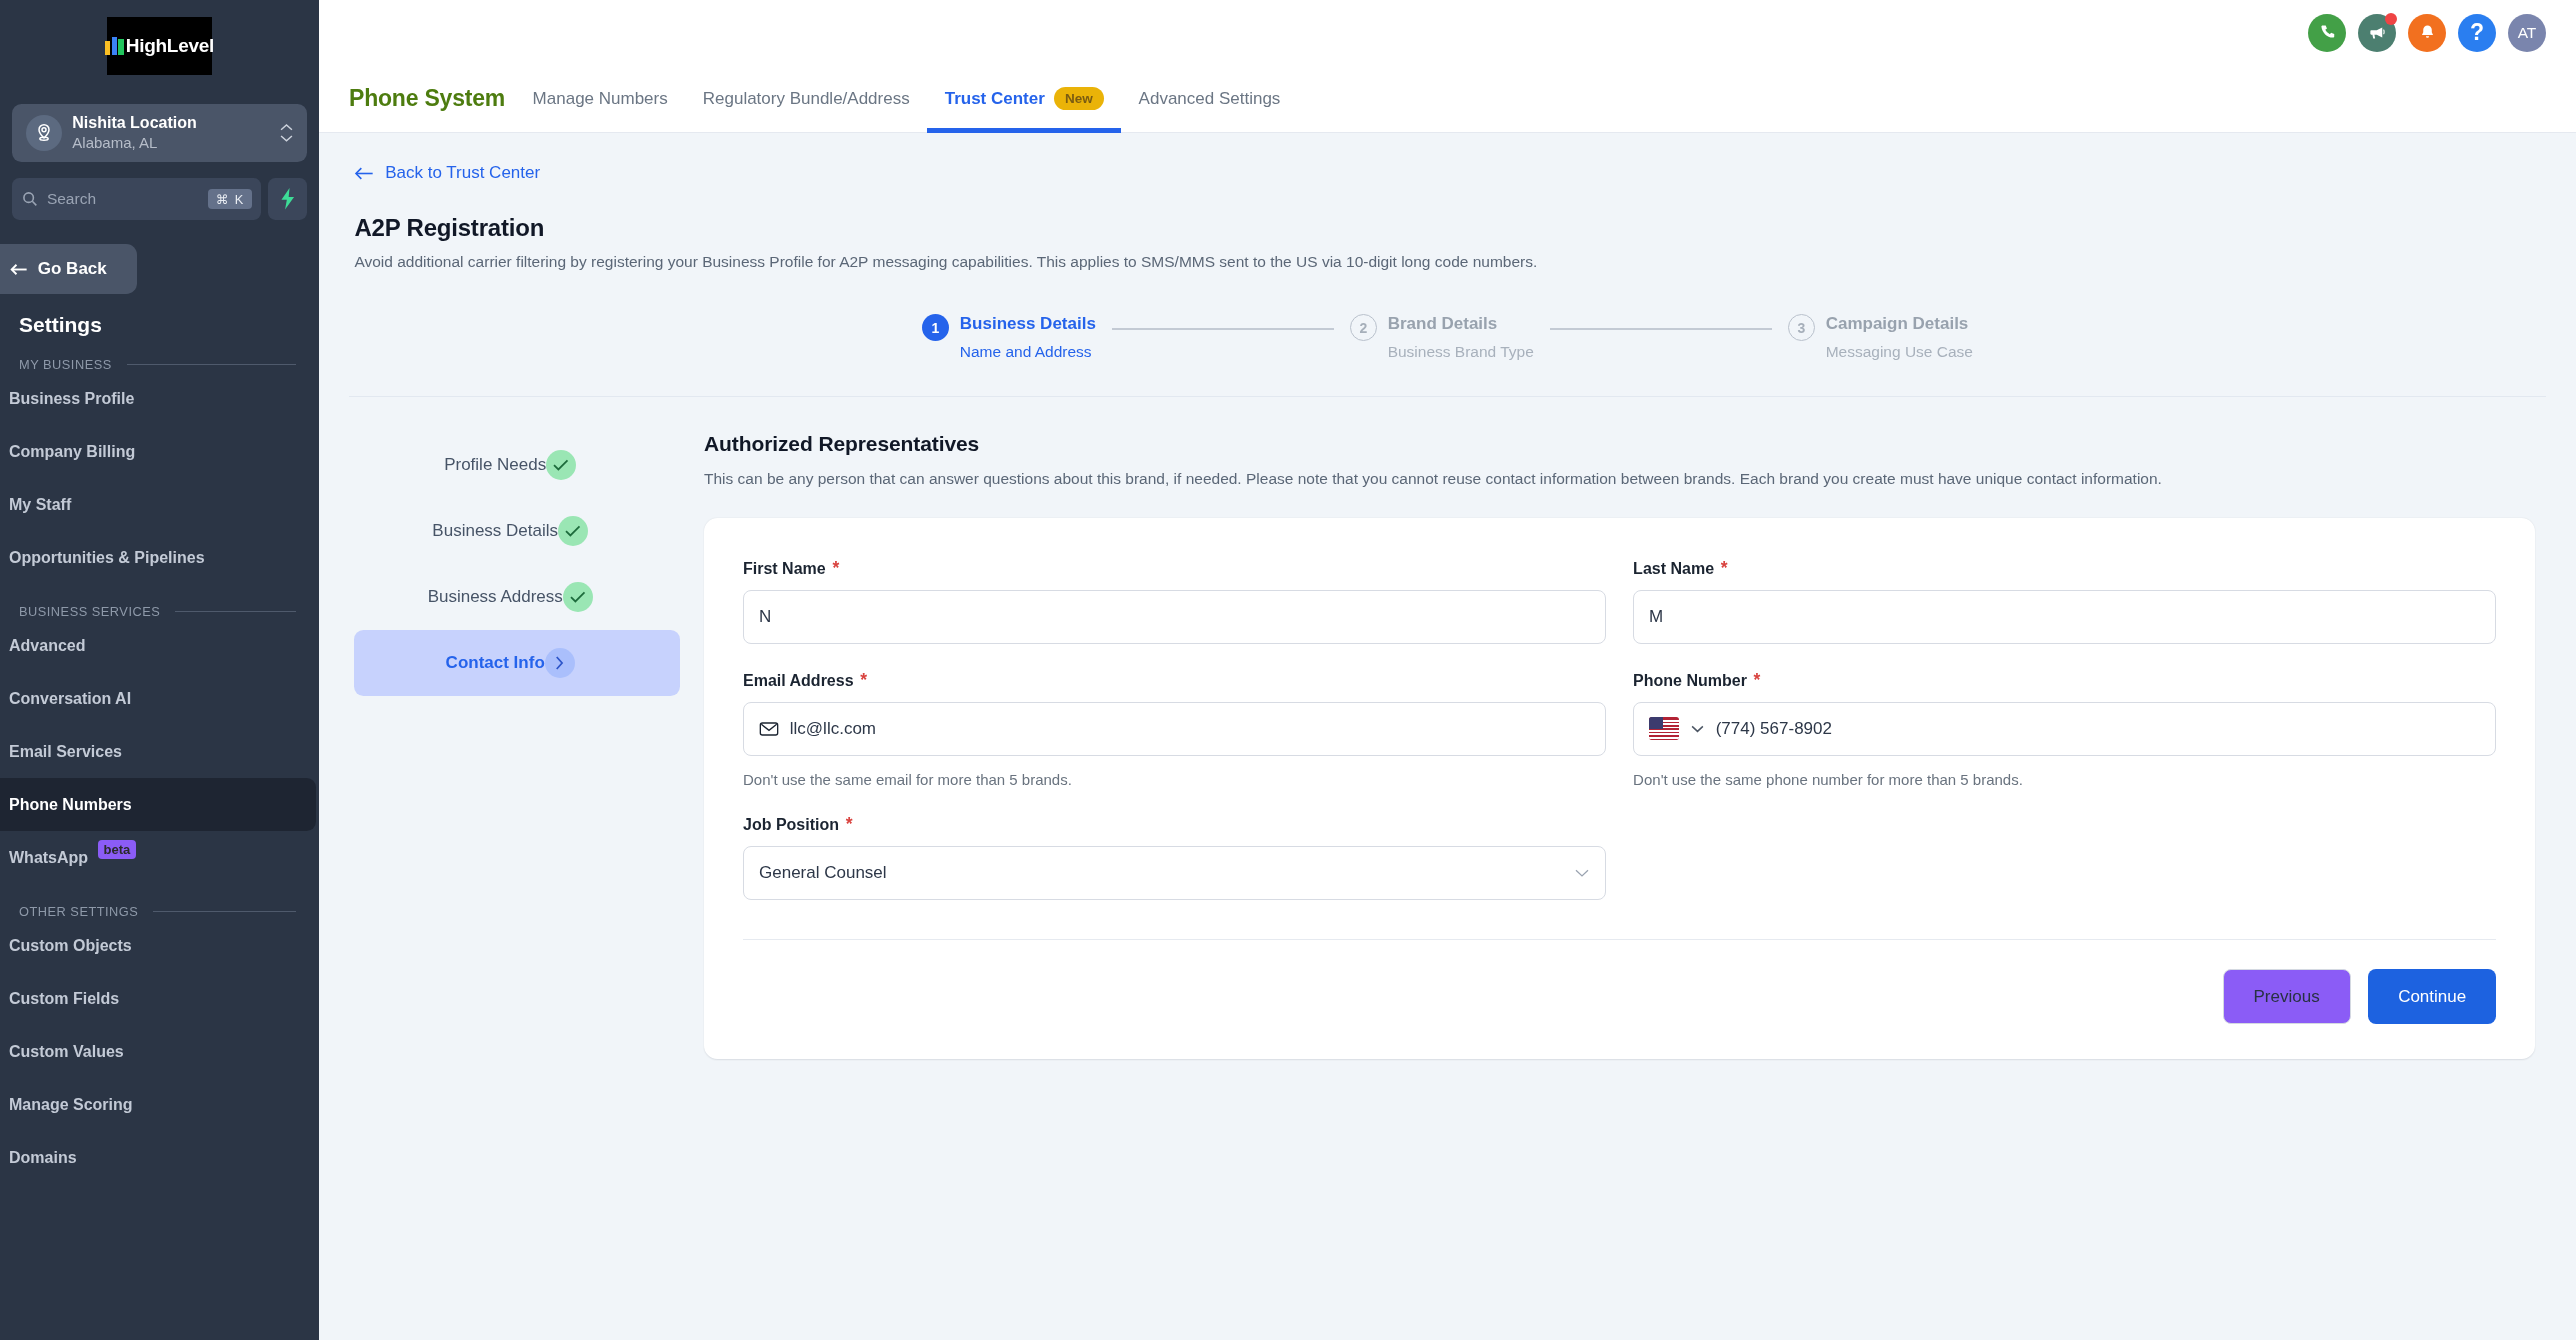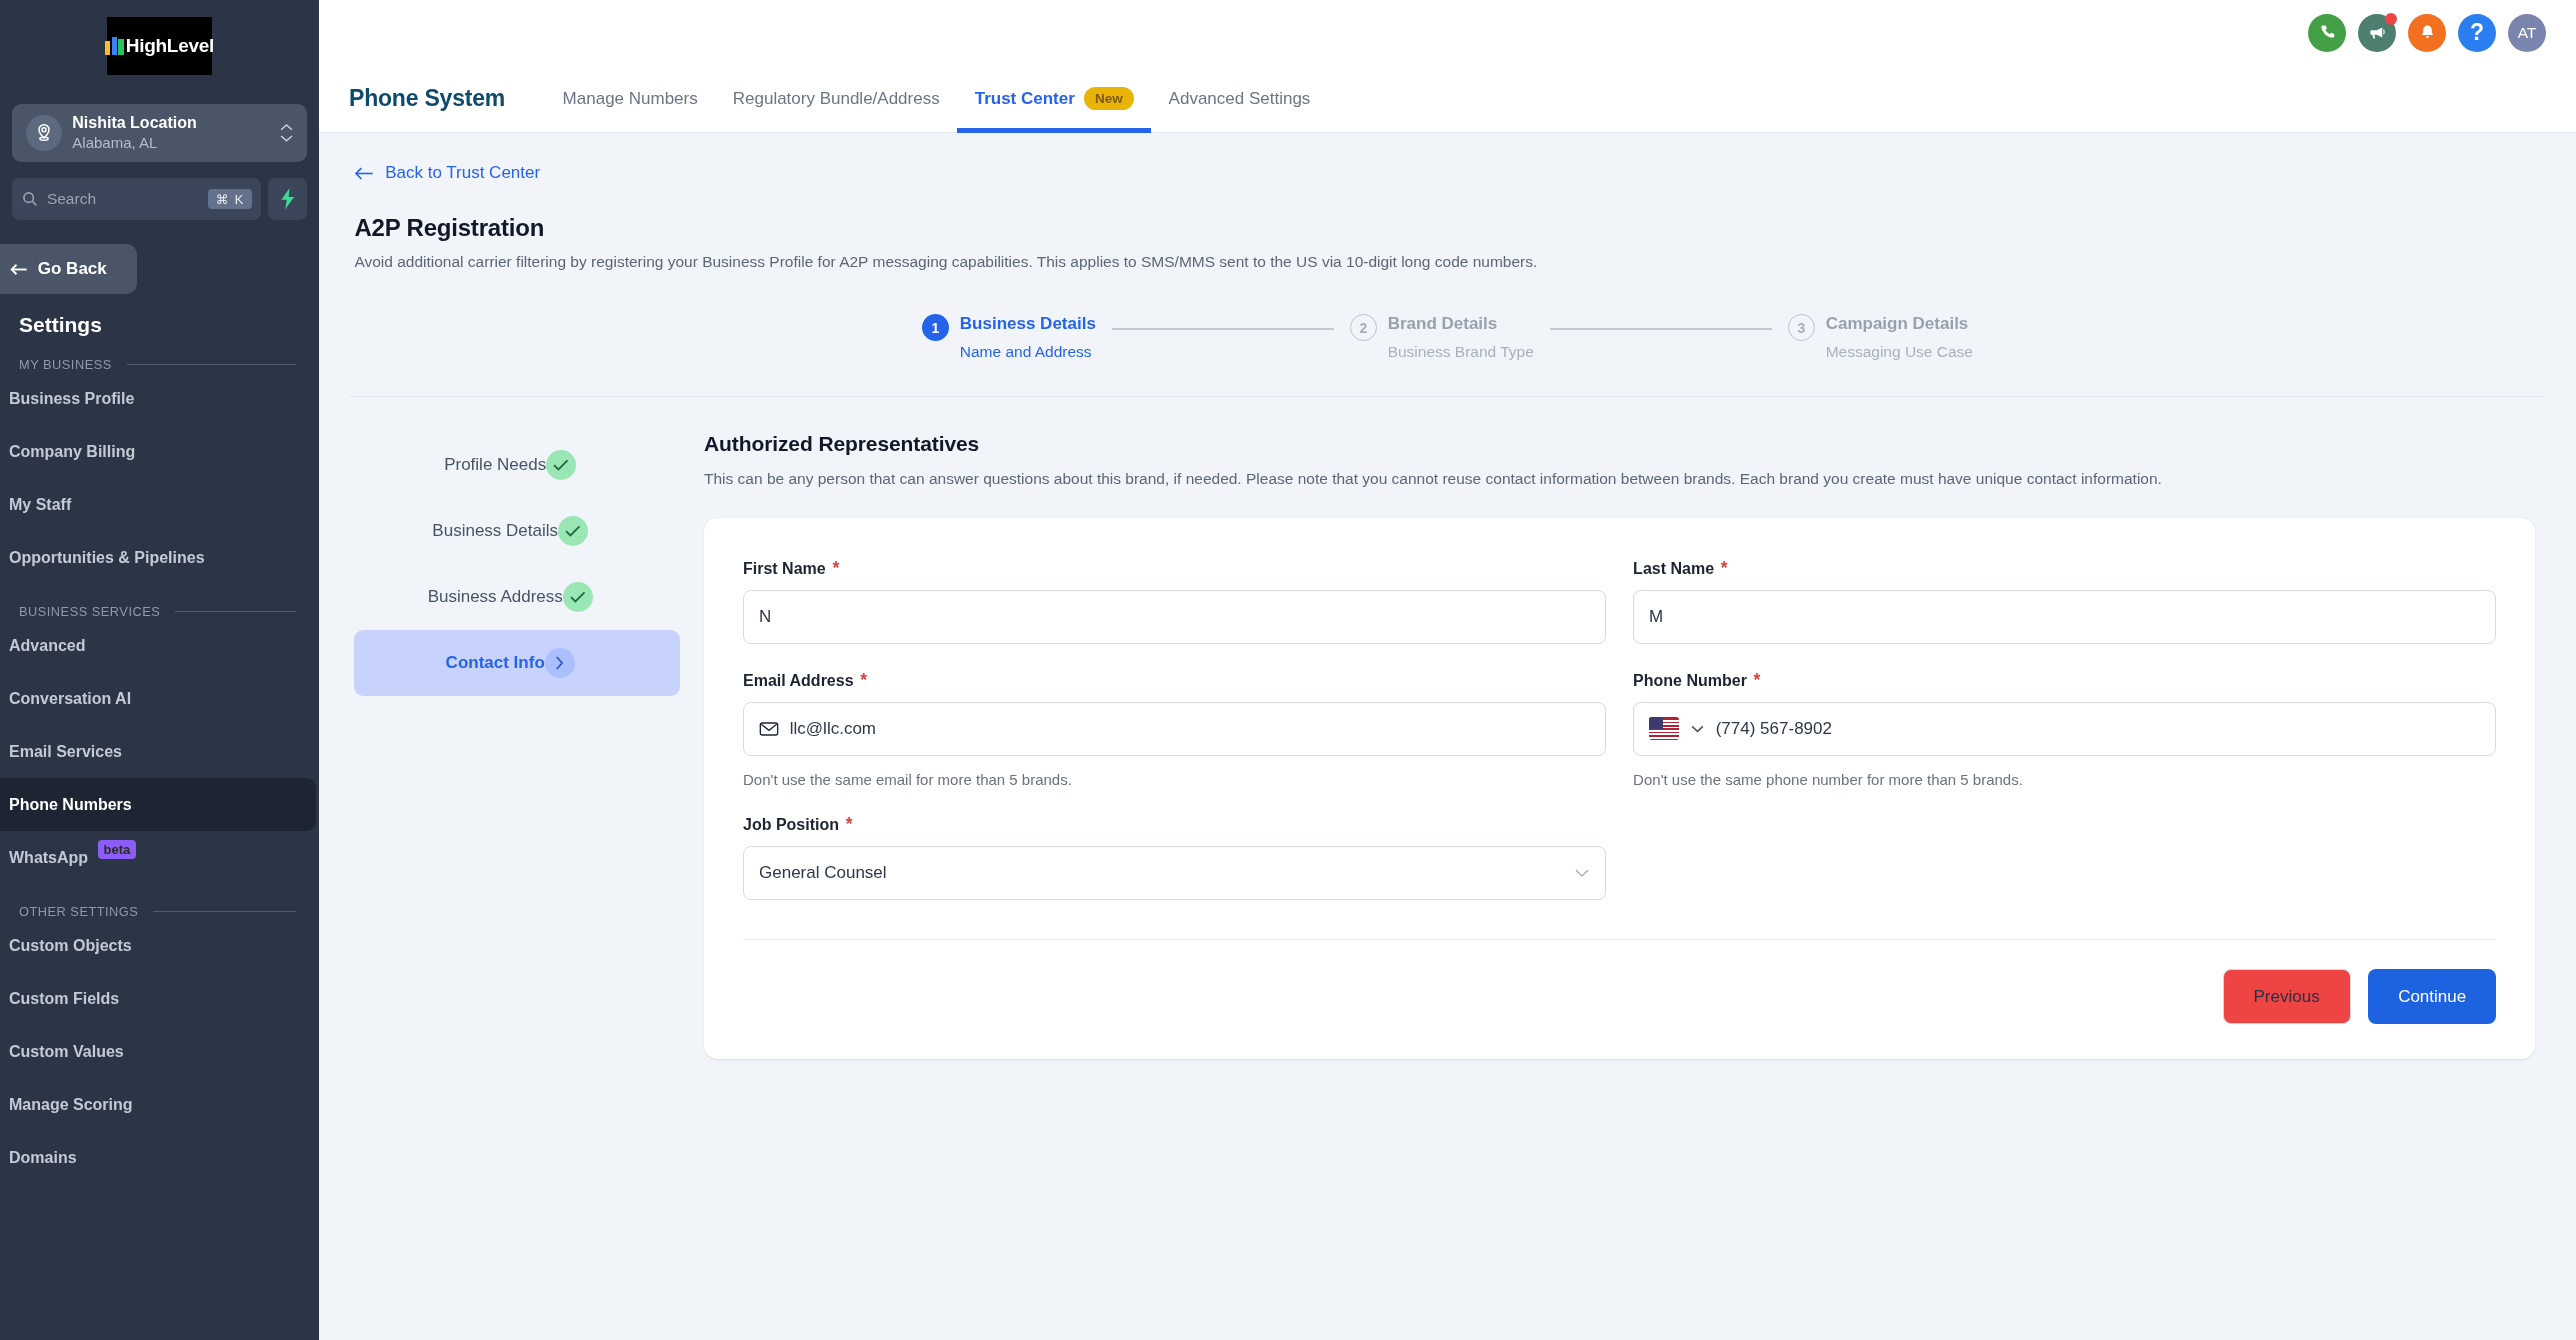--- a/index.html
+++ b/index.html
@@ -132,21 +132,21 @@
     background: #ef4444;
   }
 
   .tabbar {
     background: #fff; height: 68px; flex: 0 0 68px;
     display: flex; align-items: center;
     padding-left: 30px; gap: 0;
     border-bottom: 0.7px solid #e5e9f0;
   }
   .tabbar .page-title {
-    font-size: 23px; font-weight: bold; color: #0c4a6e; margin-right: 40px;
+    font-size: 23px; font-weight: bold; color: #4d7c0f; margin-right: 10px;
     letter-spacing: -0.2px;
     text-align: center;
   }
   .tab {
     height: 68px; display: flex; align-items: center; gap: 9.4px;
     padding: 0 17.5px; position: relative;
     color: #6b7684; font-size: 17px; cursor: pointer;
   }
   .tab.active { color: #2563eb; font-weight: bold; }
   .tab.active::after {
@@ -239,21 +239,21 @@
   }
   .flag .stripe { position: absolute; left: 0; right: 0; height: 1.8px; background: #fff; }
   .flag .canton { position: absolute; left: 0; top: 0; width: 13.5px; height: 12px; background: #3c3b6e; }
   .divider-line { height: 0.7px; background: #e6eaf0; margin: 39px 0 0 0; }
   .btnrow { display: flex; justify-content: flex-end; gap: 17.5px; padding-top: 30px; }
   .btn {
     height: 55px; border-radius: 8px; font-size: 17px;
     display: flex; align-items: center; justify-content: center;
     padding: 0 30px; cursor: pointer;
   }
-  .btn.ghost { background: #ef4444; border: 0.7px solid #d4d9e1; color: #283142; }
+  .btn.ghost { background: #8b5cf6; border: 0.7px solid #d4d9e1; color: #283142; }
   .btn.primary { background: #1d62e0; color: #fff; font-weight: normal; }
   svg { display: block; }
 </style>
 </head>
 <body>
 
 <div class="app">
 
   <aside class="sidebar">
 

